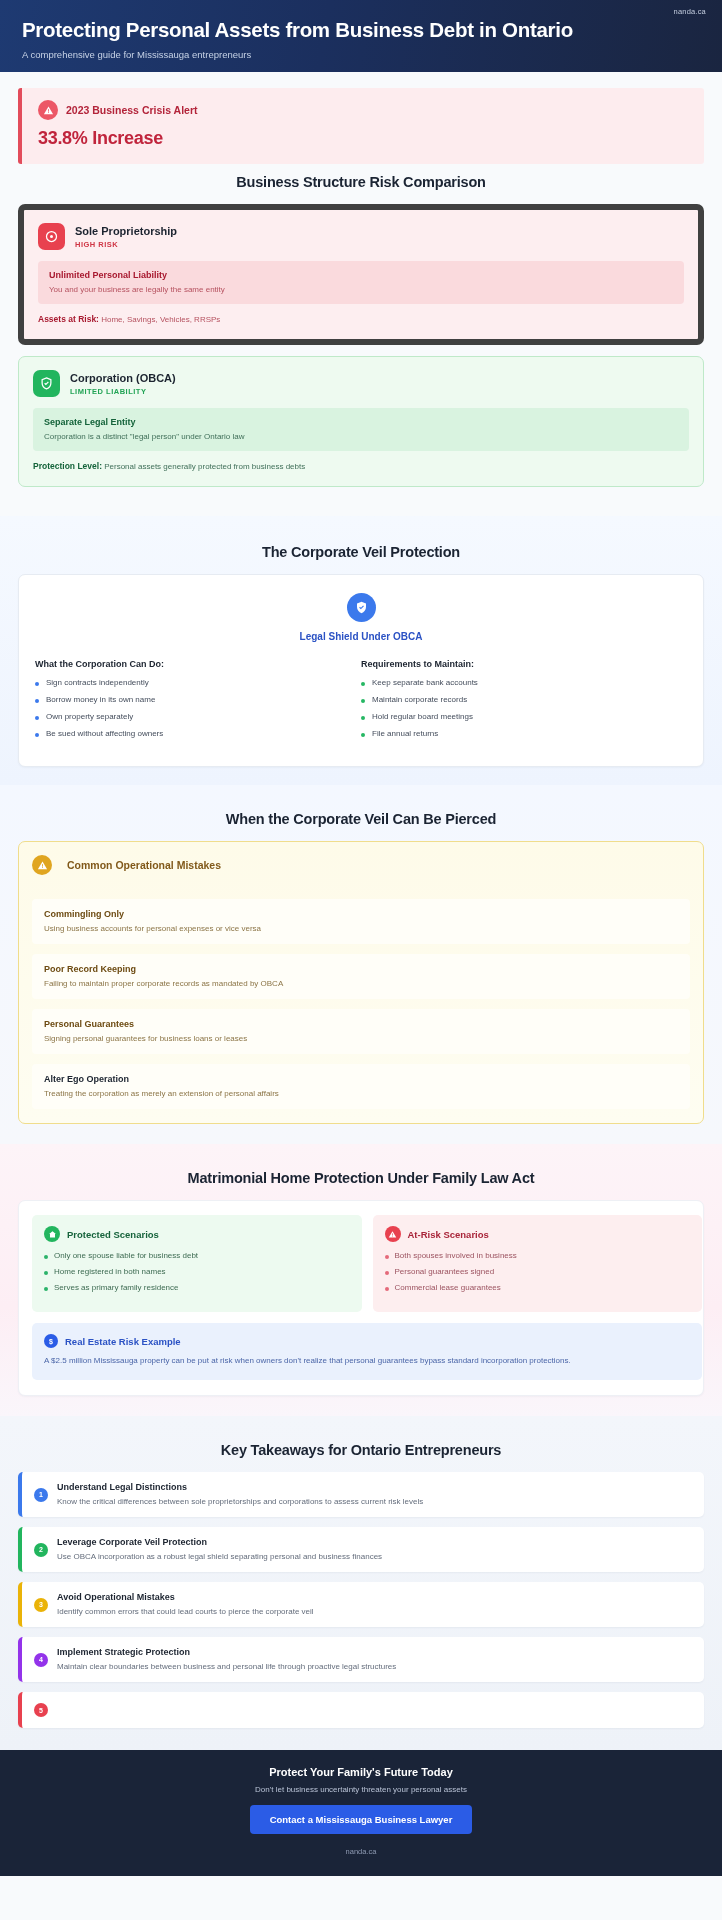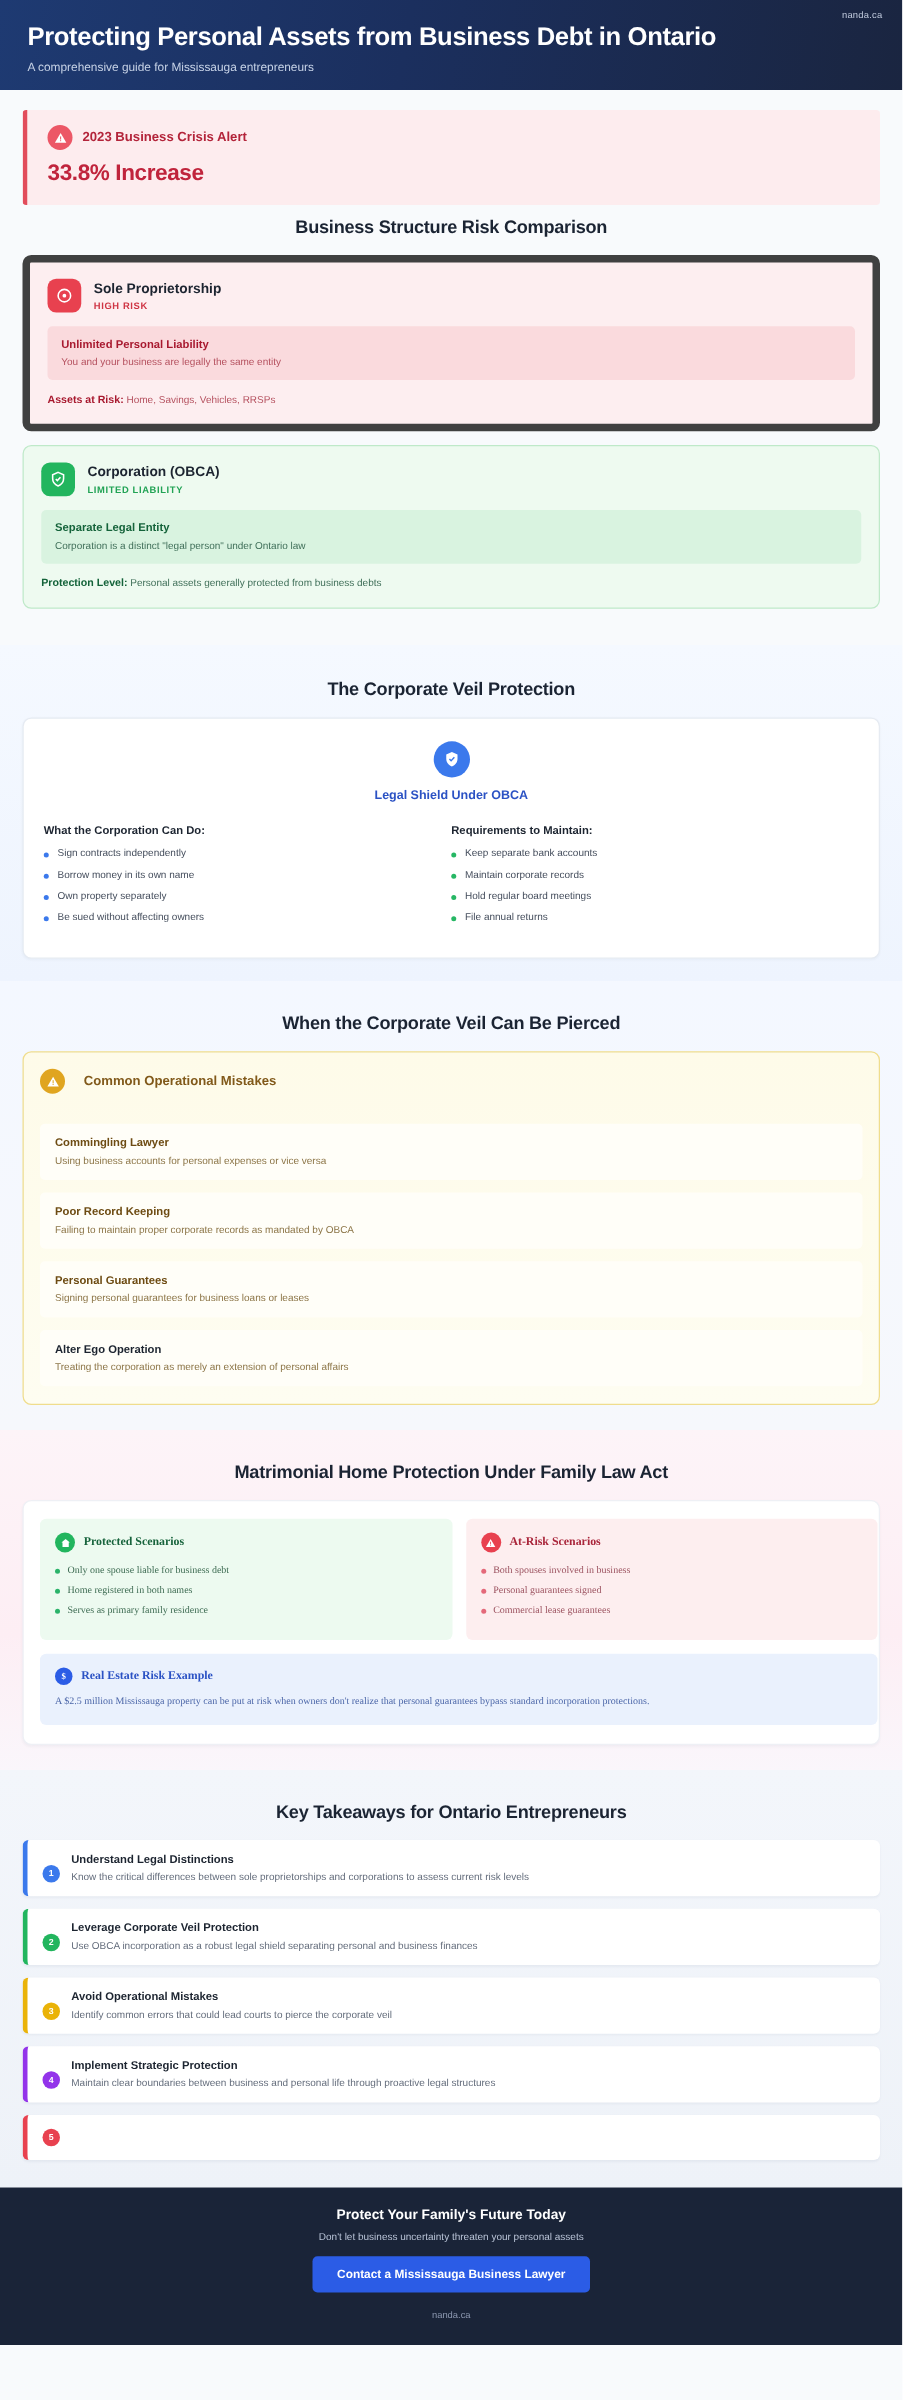--- a/index.html
+++ b/index.html
@@ -153,21 +153,20 @@
   .pierce-item h5 { font-size:9px; font-weight:bold; color:#6d4b12; }
   .pierce-item p { font-size:8px; color:#8c7547; margin-top:5px; }
   .pierce-item.dark h5 { color:#1c2430; }
   .pierce-item.dark p { color:#8c7547; }
 
   
   .matri-card {
     background:#ffffff; border:1px solid #eef0f5; border-radius:7px;
     padding:14px 1px 15px 13px;
     box-shadow: 0 1px 2px rgba(20,40,80,.04);
-    font-family: Liberation Serif, serif;
   }
   .matri-cols { display:flex; gap:11px; }
   .matri-col { width:50%; border-radius:5px; padding:11px 12px 13px 12px; }
   .mc-safe { background:#edfaf0; }
   .mc-risk { background:#fdeeef; }
   .mc-head { display:flex; align-items:center; gap:7px; margin-bottom:9px; }
   .mc-title { font-size:9.5px; font-weight:bold; }
   .mc-title.safe { color:#17633c; }
   .mc-title.risk { color:#a9253a; }
   .mc-li { display:flex; align-items:flex-start; gap:6px; margin-bottom:7px; }
@@ -182,21 +181,21 @@
   .realest-title { font-size:9.5px; font-weight:bold; color:#2b52c4; }
   .realest p { font-size:8px; color:#4b66a8; margin-top:7px; line-height:1.5; }
 
   
   .take {
     background:#ffffff;
     border-left:4px solid #3b79ec;
     border-radius:5px;
     padding:10px 13px 11px 12px;
     margin-bottom:10px;
-    display:flex; gap:9px; align-items:flex-end;
+    display:flex; gap:9px; align-items:center;
     box-shadow: 0 1px 2px rgba(20,40,80,.05);
   }
   .take-num {
     width:14px;height:14px;border-radius:50%;
     color:#fff; font-size:7px; font-weight:bold;
     display:flex;align-items:center;justify-content:center;
     flex:0 0 auto; margin-top:1px;
   }
   .take-body h5 { font-size:9px; font-weight:bold; color:#1c2430; }
   .take-body p { font-size:8px; color:#646d7c; margin-top:5px; }
@@ -362,21 +361,21 @@
         <span class="ico ico-circ-20" style="background:#e0a520">
           <svg width="11" height="11" viewBox="0 0 24 24" fill="#fff">
               <path d="M12 3 22 20H2z"></path>
               <rect x="11.1" y="9" width="1.8" height="5.5" fill="#e0a520"></rect>
               <rect x="11.1" y="15.6" width="1.8" height="1.8" fill="#e0a520"></rect>
             </svg>
         </span>
         <span class="pierce-title">Common Operational Mistakes</span>
       </div>
       <div class="pierce-item">
-        <h5>Commingling Lawyer</h5>
+        <h5>Commingling Only</h5>
         <p>Using business accounts for personal expenses or vice versa</p>
       </div>
       <div class="pierce-item">
         <h5>Poor Record Keeping</h5>
         <p>Failing to maintain proper corporate records as mandated by OBCA</p>
       </div>
       <div class="pierce-item">
         <h5>Personal Guarantees</h5>
         <p>Signing personal guarantees for business loans or leases</p>
       </div>

